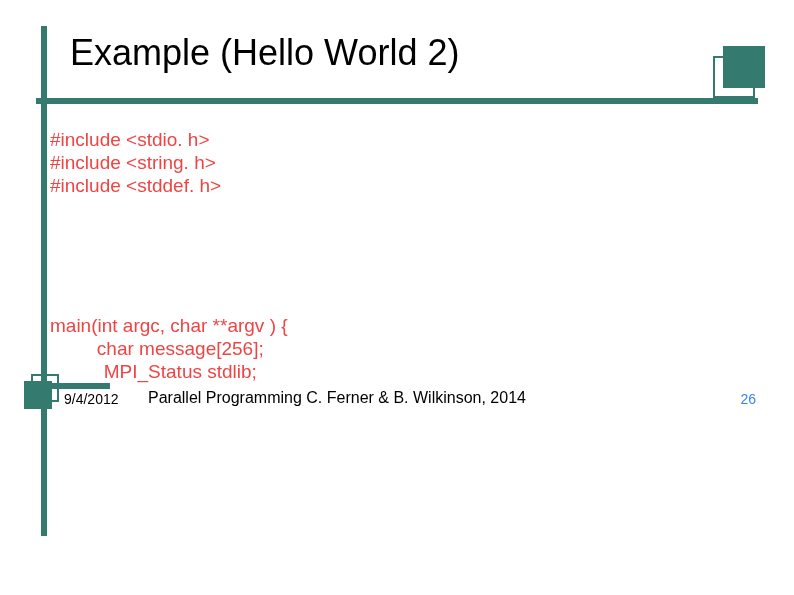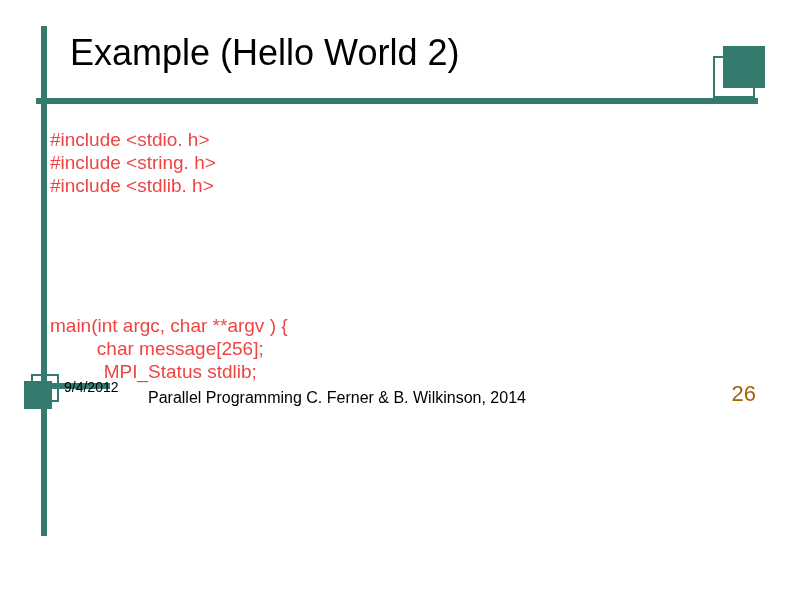--- a/index.html
+++ b/index.html
@@ -74,37 +74,37 @@
   .maincode {
     top: 314px;
     text-align: center;
   }
   .indent {
     margin-left: 23px;
   }
   .footer-date {
     position: absolute;
     left: 64px;
-    bottom: 46px;
+    bottom: 34px;
     font-size: 14px;
     color: #000;
   }
   .footer-title {
     position: absolute;
     left: 148px;
     bottom: 34px;
     font-size: 16px;
     color: #000;
   }
   .slide-number {
     position: absolute;
     right: 38px;
     bottom: 34px;
-    font-size: 22px;
-    color: #a16207;
+    font-size: 14px;
+    color: #3b82f6;
   }
   .footer-bar {
     position: absolute;
     left: 32px;
     bottom: 52px;
     width: 78px;
     height: 6px;
     background: #357a6f;
   }
   .footer-square {
@@ -134,21 +134,21 @@
 
   <div class="left-bar"></div>
 
   <div class="title">Example (Hello World 2)</div>
   <div class="title-underline"></div>
   <div class="title-square"></div>
 
   <div class="code-block includes">
     <div>#include &lt;stdio. h&gt;</div>
     <div>#include &lt;string. h&gt;</div>
-    <div>#include &lt;stdlib. h&gt;</div>
+    <div>#include &lt;stddef. h&gt;</div>
   </div>
 
   <div class="code-block maincode">
     <div>main(int argc, char **argv ) {</div>
     <div class="indent">char message[256];</div>
     <div class="indent">MPI_Status stdlib;</div>
   </div>
 
   <div class="footer-bar"></div>
   <div class="footer-square"></div>

